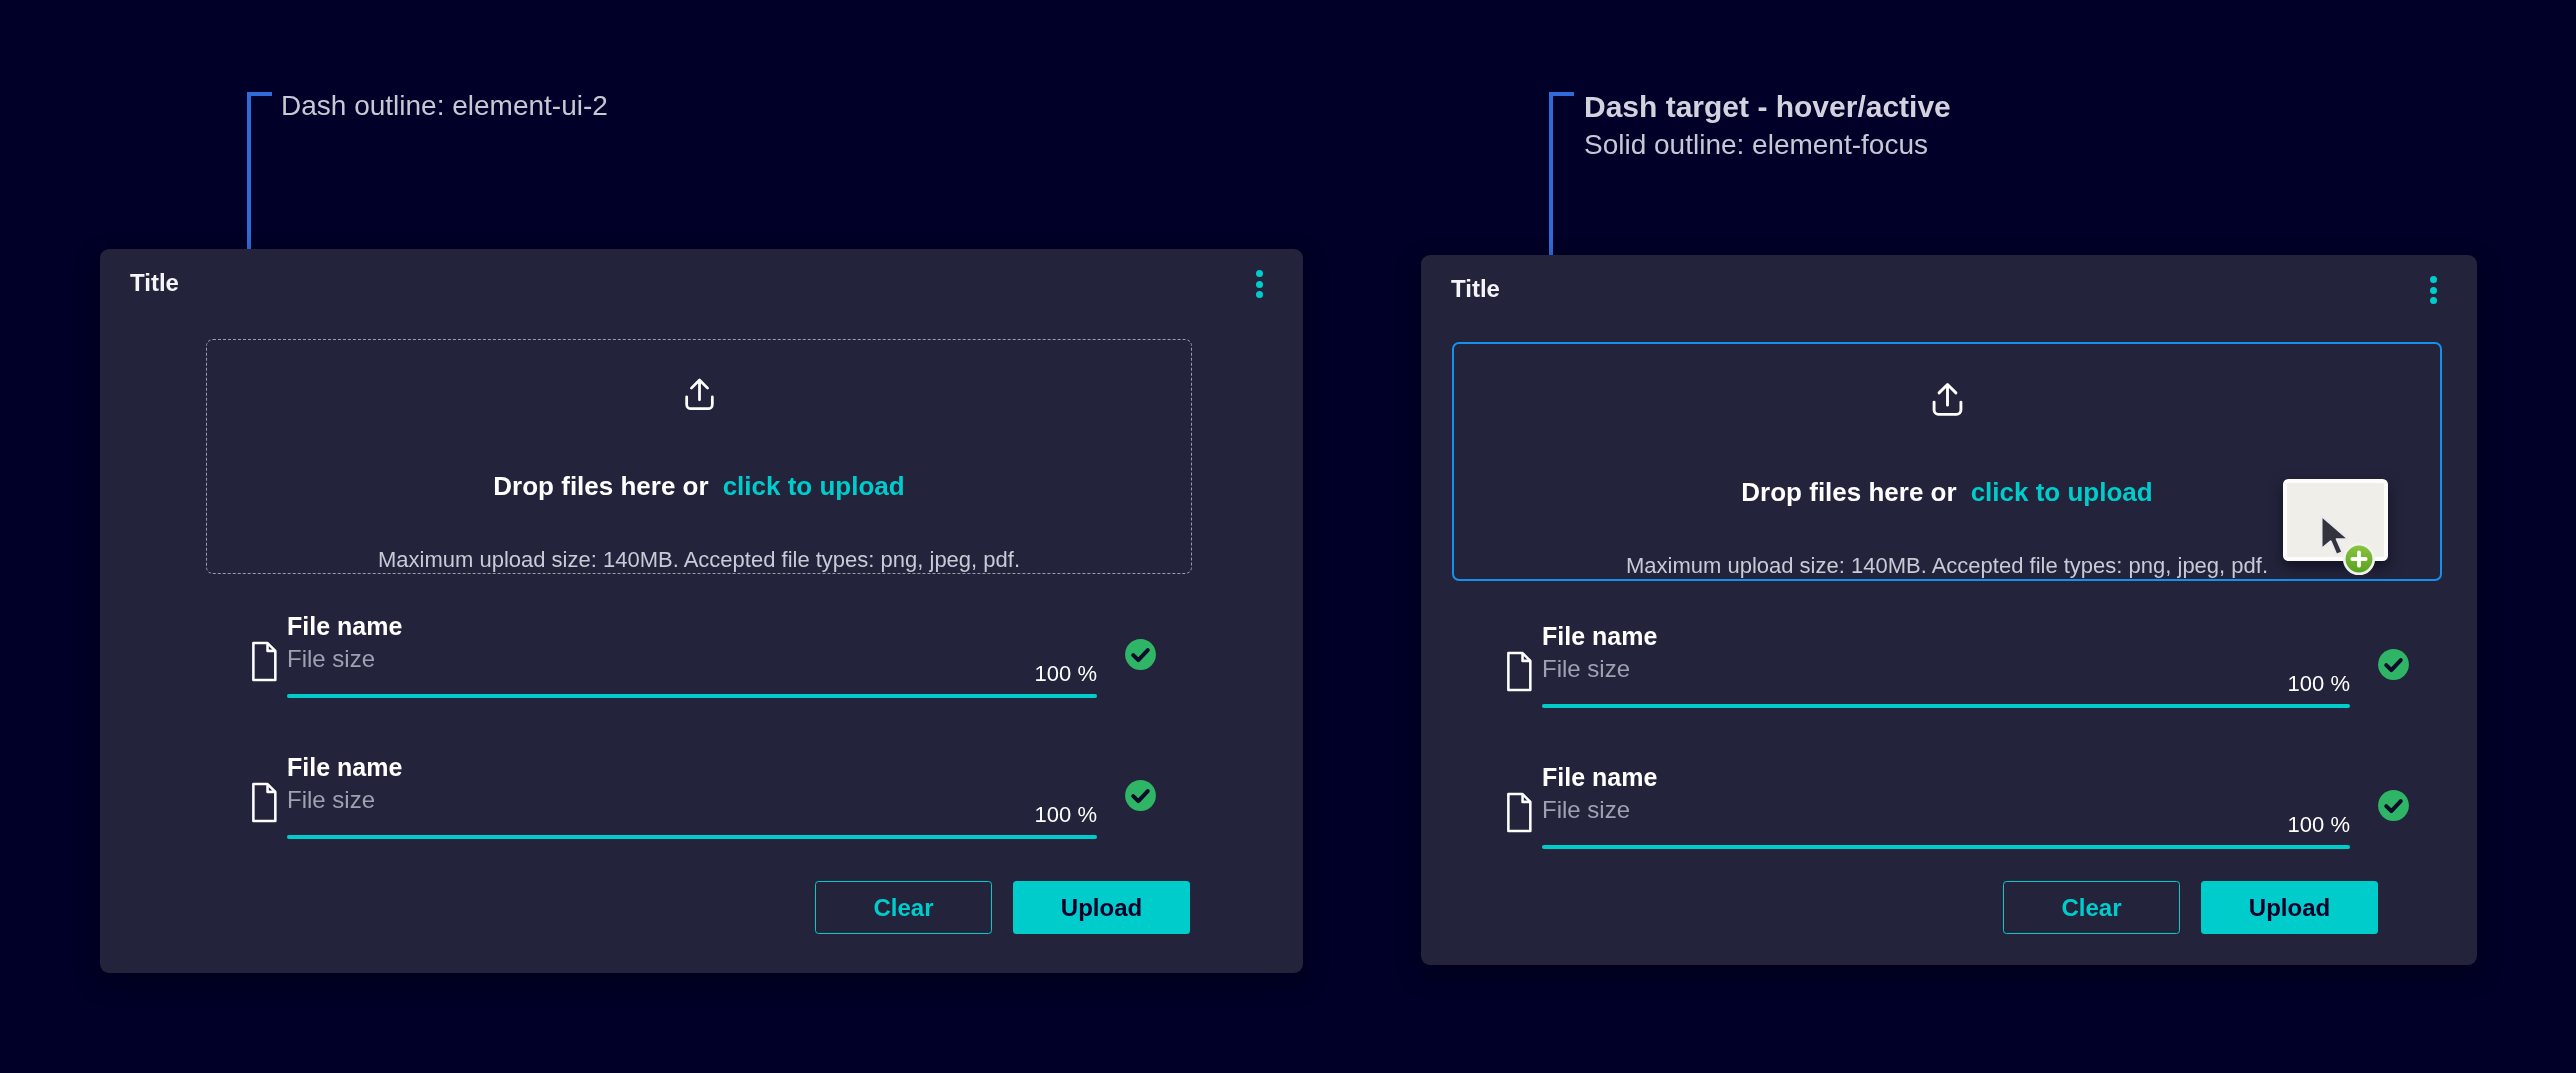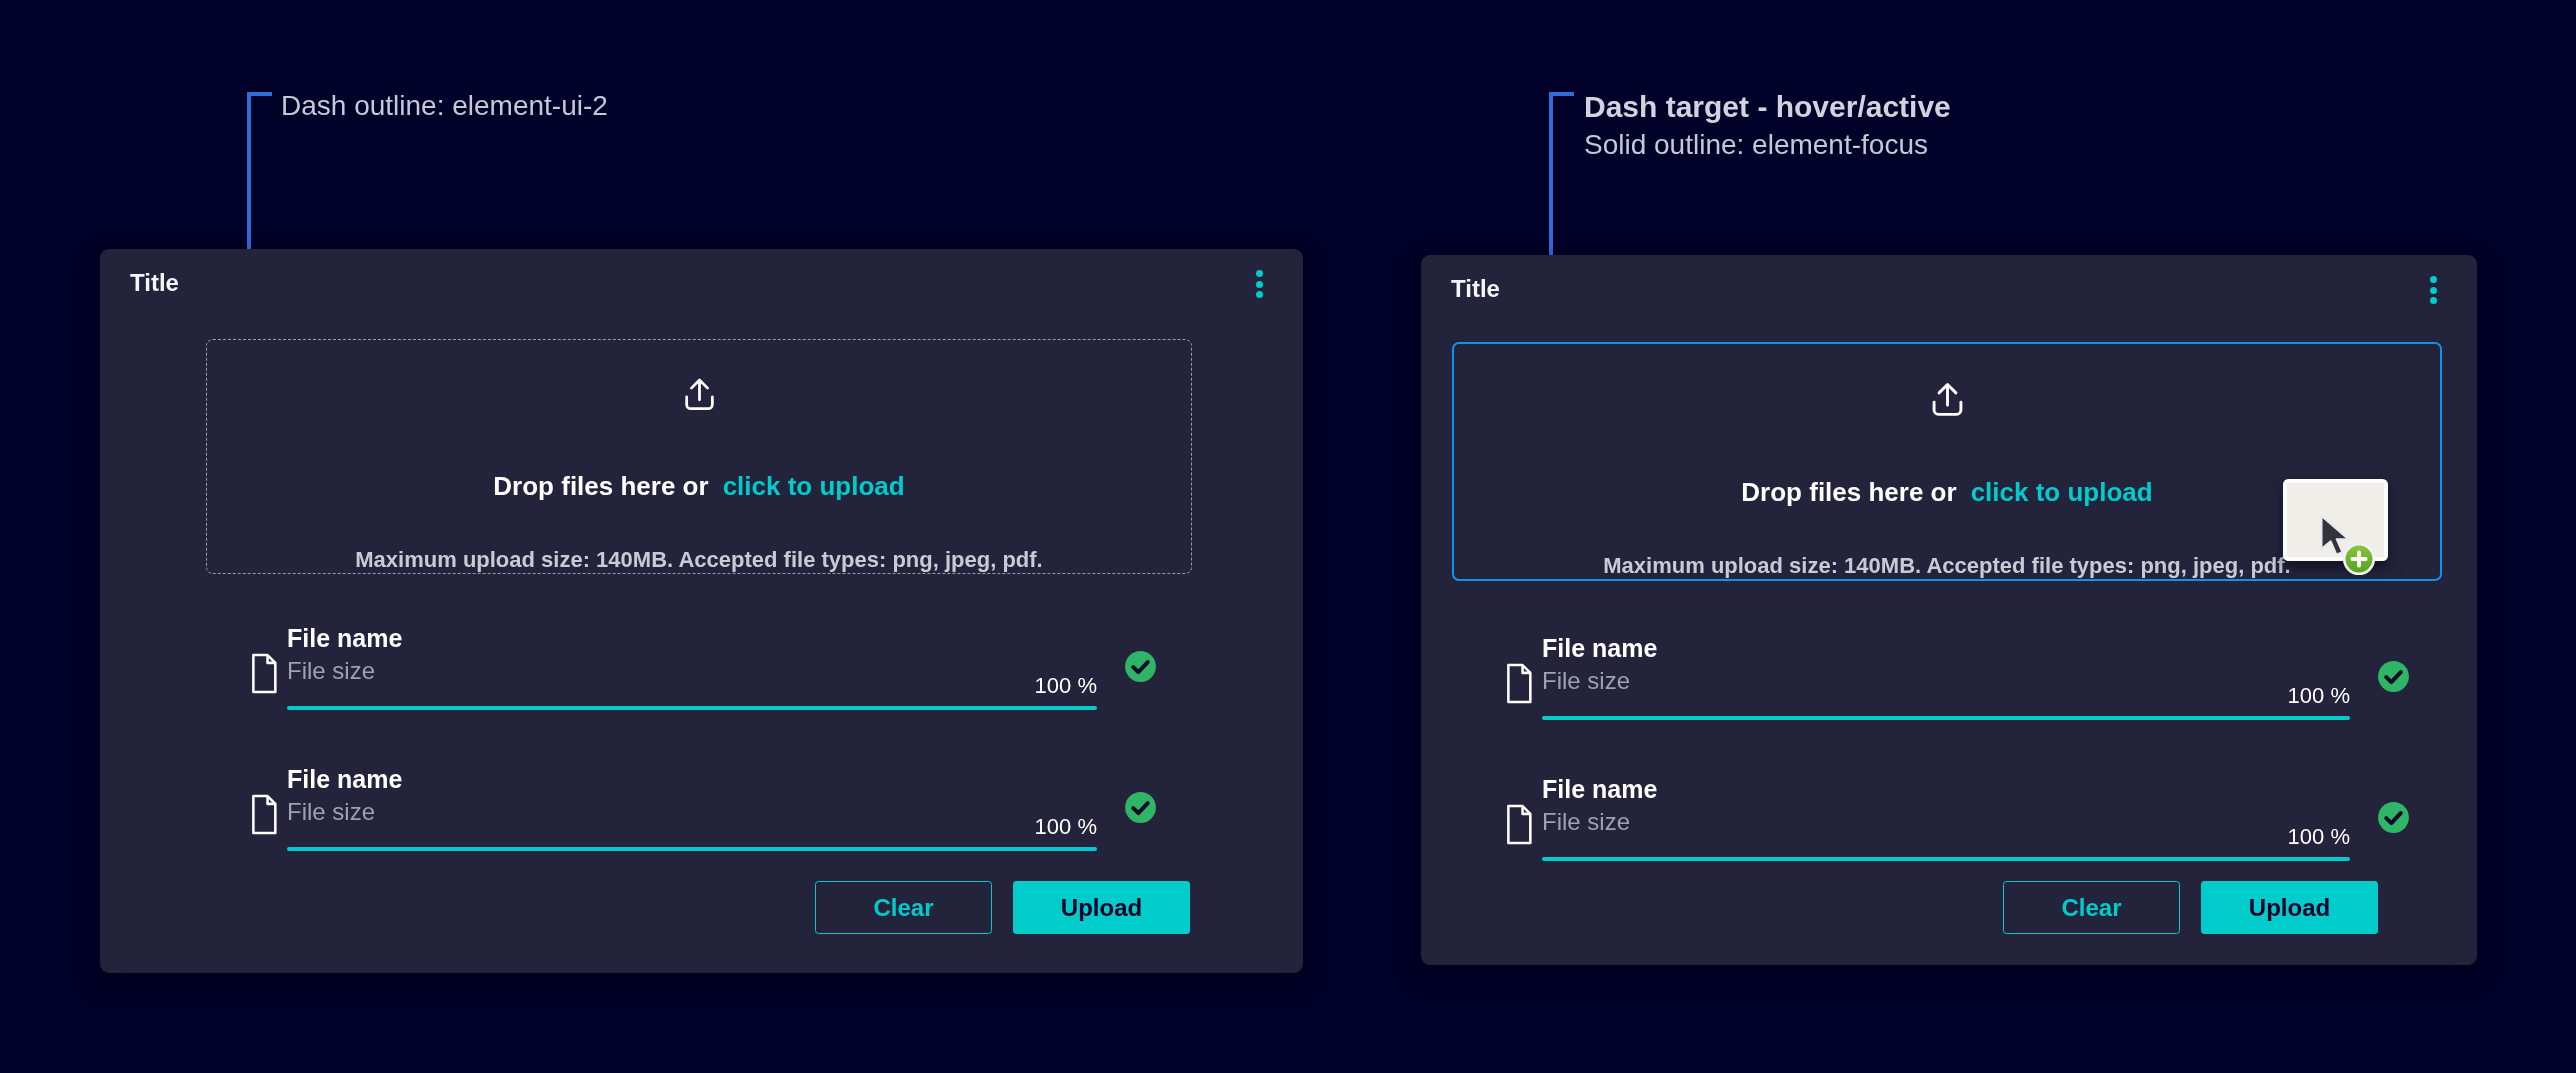--- a/index.html
+++ b/index.html
@@ -66,24 +66,24 @@
     padding-top:32px;
     gap:20px;
   }
   #card-left .dropzone{left:106px;top:90px;width:986px;height:235px;border:1.8px dashed var(--dash-gray);}
   #card-right .dropzone{left:31px;top:87px;width:990px;height:239px;border:2.7px solid var(--focus-blue);}
 
   .dz-icon{width:55px;height:55px;}
   .dz-main{margin-top:35px;font-size:26px;font-weight:700;white-space:nowrap;}
   .dz-main .drop-txt{color:#ffffff;}
   .dz-main .upload-link{color:var(--teal);margin-left:14px;cursor:pointer;}
-  .dz-hint{margin-top:25px;font-size:22px;font-weight:700;color:var(--text-soft);white-space:nowrap;}
-
-  
-  .file-row{position:absolute;height:90px;margin-top:12px;}
+  .dz-hint{margin-top:25px;font-size:22px;font-weight:400;color:var(--text-soft);white-space:nowrap;}
+
+  
+  .file-row{position:absolute;height:90px;}
   #card-left .file-row{left:147px;width:912px;}
   #card-right .file-row{left:81px;width:910px;}
   #card-left .file-row.r1{top:359px;} #card-left .file-row.r2{top:500px;}
   #card-right .file-row.r1{top:363px;} #card-right .file-row.r2{top:504px;}
 
   .doc-icon{position:absolute;left:0;top:32px;}
   .f-name{position:absolute;left:40px;top:3.5px;font-size:25px;font-weight:700;color:#ffffff;}
   .f-size{position:absolute;left:40px;top:37px;font-size:24px;color:var(--text-muted);}
   .f-pct{position:absolute;right:62px;top:53px;font-size:22px;color:#ffffff;}
   .p-track{position:absolute;left:40px;right:62px;bottom:0;height:4.4px;background:rgba(255,255,255,.12);border-radius:2.7px;}

